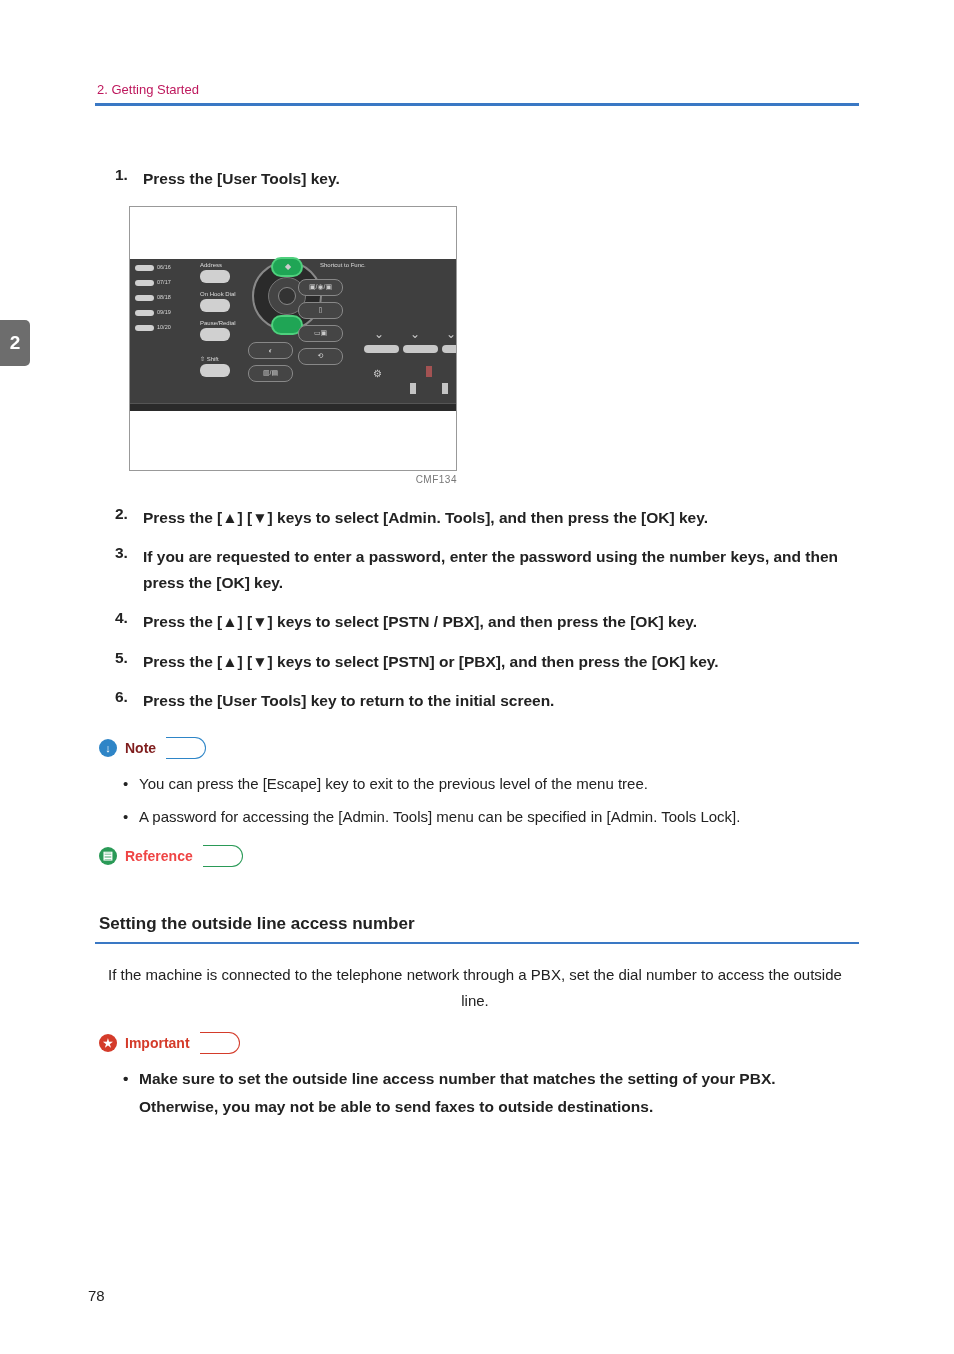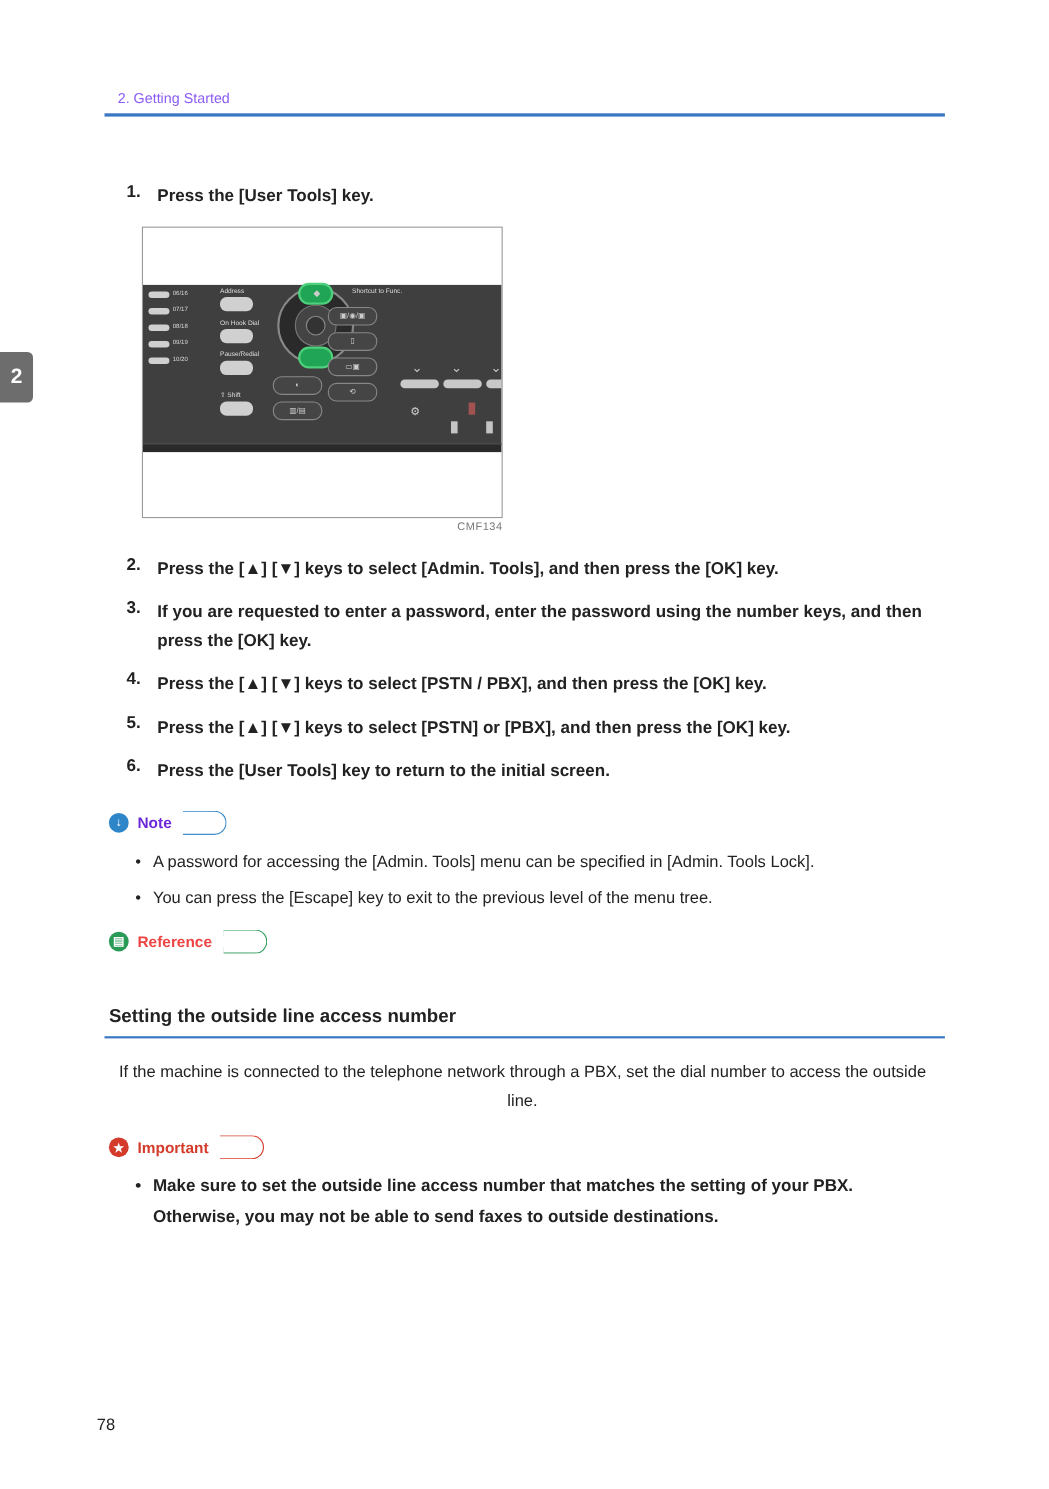--- a/index.html
+++ b/index.html
@@ -24,22 +24,22 @@
     color: #fff;
     font-size: 19px;
     font-weight: 600;
     display: flex;
     align-items: center;
     justify-content: center;
     border-radius: 0 5px 5px 0;
   }
   .running-head {
     font-size: 13px;
-    color: #8b5cf6;
-    margin: 0 0 6px 12px;
+    color: #be185d;
+    margin: 0 0 6px 2px;
     font-weight: 400;
   }
   .head-rule {
     height: 3px;
     background: #3a78c4;
     margin-bottom: 60px;
   }
   ol.steps {
     list-style: none;
     padding-left: 20px;
@@ -158,21 +158,21 @@
     margin-right: 4px;
   }
   .callout-icon.note { background:#2e85c7; }
   .callout-icon.ref  { background:#2a9a57; }
   .callout-icon.imp  { background:#d43b2a; }
   .callout-text {
     font-size: 14px;
     font-weight: 700;
     padding: 2px 12px 2px 4px;
   }
-  .callout-text.note { color:#6d28d9; }
+  .callout-text.note { color:#7f1d1d; }
   .callout-text.ref  { color:#ef4444; }
   .callout-text.imp  { color:#d43b2a; }
   .callout-tail {
     width: 40px;
     height: 22px;
     border-radius: 0 12px 12px 0;
     border: 1px solid currentColor;
     border-left: none;
     margin-left: -2px;
   }
@@ -335,22 +335,22 @@
       <span class="step-body">Press the [User Tools] key to return to the initial screen.</span>
     </li>
   </ol>
 
   <div class="callout-label" style="color:#2e85c7;">
     <span class="callout-icon note">↓</span>
     <span class="callout-text note">Note</span>
     <span class="callout-tail"></span>
   </div>
   <ul class="bullets">
+    <li>You can press the [Escape] key to exit to the previous level of the menu tree.</li>
     <li>A password for accessing the [Admin. Tools] menu can be specified in [Admin. Tools Lock].</li>
-    <li>You can press the [Escape] key to exit to the previous level of the menu tree.</li>
   </ul>
 
   <div class="callout-label" style="color:#2a9a57;">
     <span class="callout-icon ref">▤</span>
     <span class="callout-text ref">Reference</span>
     <span class="callout-tail"></span>
   </div>
 
   <div class="subheading">Setting the outside line access number</div>
   <div class="sub-rule"></div>

